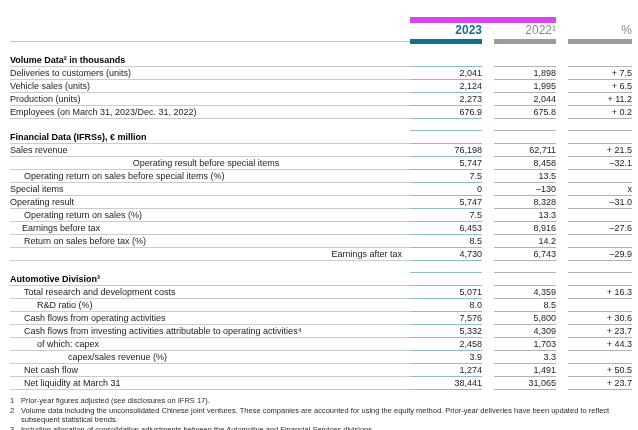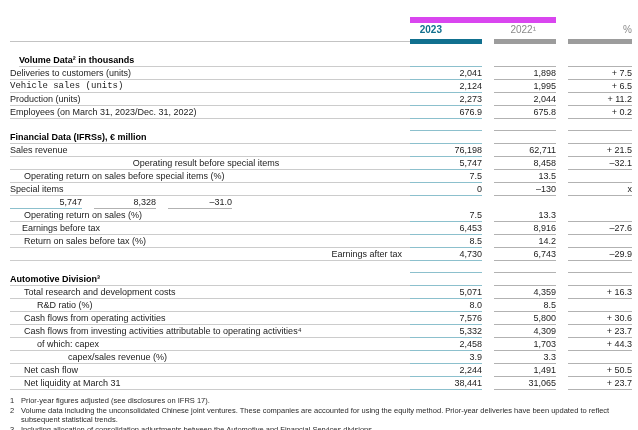--- a/index.html
+++ b/index.html
@@ -21,21 +21,21 @@
 
   
   .hdr-q1row { display:flex; align-items:flex-end; height:15px; }
   .hdr-q1spacer { flex:1 1 auto; }
   .hdr-q1span {
     flex:0 0 auto; width:146px; text-align:center;
     font-size:7.5px; color:#8a8a8a; line-height:10px;
     border-bottom:6px solid #d946ef; padding-bottom:18px;
   }
   .hdr-q1right { flex:0 0 auto; width:76px; }
-  .hdr-years { height:13px; font-size:10px; line-height:12px;gap:20px; }
+  .hdr-years { height:13px; font-size:12px; line-height:12px; }
   .hdr-y2023 { font-weight:bold; }
   .hdr-ygray { color:#8a8a8a; }
   .hdr-bars { height:8px; }
   .hdr-labelline { flex:1 1 auto; border-bottom:1px solid #c3c3c3; margin-bottom:2px; padding-right:8px; background-clip:content-box; }
   .bar { height:5px; }
 
   
   .tbl { margin-top:10px; }
   .trow { height:13px; font-size:9px; line-height:12px; }
   .trow .c-label { border-bottom:1px solid #cccccc; white-space:nowrap; overflow:hidden; }
@@ -78,33 +78,33 @@
     <div class="cell c2">
         <div class="bar" id="bar-2022" style="background: rgb(156, 156, 156);"></div>
       </div>
     <div class="cell c3">
         <div class="bar" id="bar-pct" style="background: rgb(156, 156, 156);"></div>
       </div>
   </div>
 
   <div class="tbl" id="table-body">
       <div class="row trow section">
-        <div class="c-label" style="padding-left: 0px; margin-left: 9px;">Volume Data² in thousands</div>
+        <div class="c-label" style="padding-left: 0px;">Volume Data² in thousands</div>
         <div class="cell c1"></div>
         <div class="cell c2"></div>
         <div class="cell c3"></div>
       </div>
       <div class="row trow data">
         <div class="c-label" style="padding-left: 0px;">Deliveries to customers (units)</div>
         <div class="cell c1">2,041</div>
         <div class="cell c2">1,898</div>
         <div class="cell c3">+ 7.5</div>
       </div>
       <div class="row trow data">
-        <div class="c-label" style="padding-left: 0px; font-family: Liberation Mono, monospace;">Vehicle sales (units)</div>
+        <div class="c-label" style="padding-left: 0px;">Vehicle sales (units)</div>
         <div class="cell c1">2,124</div>
         <div class="cell c2">1,995</div>
         <div class="cell c3">+ 6.5</div>
       </div>
       <div class="row trow data">
         <div class="c-label" style="padding-left: 0px;">Production (units)</div>
         <div class="cell c1">2,273</div>
         <div class="cell c2">2,044</div>
         <div class="cell c3">+ 11.2</div>
       </div>
@@ -144,20 +144,21 @@
         <div class="cell c2">13.5</div>
         <div class="cell c3"></div>
       </div>
       <div class="row trow data">
         <div class="c-label" style="padding-left: 0px;">Special items</div>
         <div class="cell c1">0</div>
         <div class="cell c2">–130</div>
         <div class="cell c3">x</div>
       </div>
       <div class="row trow data">
+        <div class="c-label" style="padding-left: 0px;">Operating result</div>
         <div class="cell c1">5,747</div>
         <div class="cell c2">8,328</div>
         <div class="cell c3">–31.0</div>
       </div>
       <div class="row trow data">
         <div class="c-label" style="padding-left: 14px;">Operating return on sales (%)</div>
         <div class="cell c1">7.5</div>
         <div class="cell c2">13.3</div>
         <div class="cell c3"></div>
       </div>
@@ -222,21 +223,21 @@
         <div class="cell c3">+ 44.3</div>
       </div>
       <div class="row trow data">
         <div class="c-label" style="padding-left: 58px;">capex/sales revenue (%)</div>
         <div class="cell c1">3.9</div>
         <div class="cell c2">3.3</div>
         <div class="cell c3"></div>
       </div>
       <div class="row trow data">
         <div class="c-label" style="padding-left: 14px;">Net cash flow</div>
-        <div class="cell c1">2,244</div>
+        <div class="cell c1">1,274</div>
         <div class="cell c2">1,491</div>
         <div class="cell c3">+ 50.5</div>
       </div>
       <div class="row trow data">
         <div class="c-label" style="padding-left: 14px; margin-top: 18px;">Net liquidity at March 31</div>
         <div class="cell c1">38,441</div>
         <div class="cell c2">31,065</div>
         <div class="cell c3">+ 23.7</div>
       </div>
     </div>

